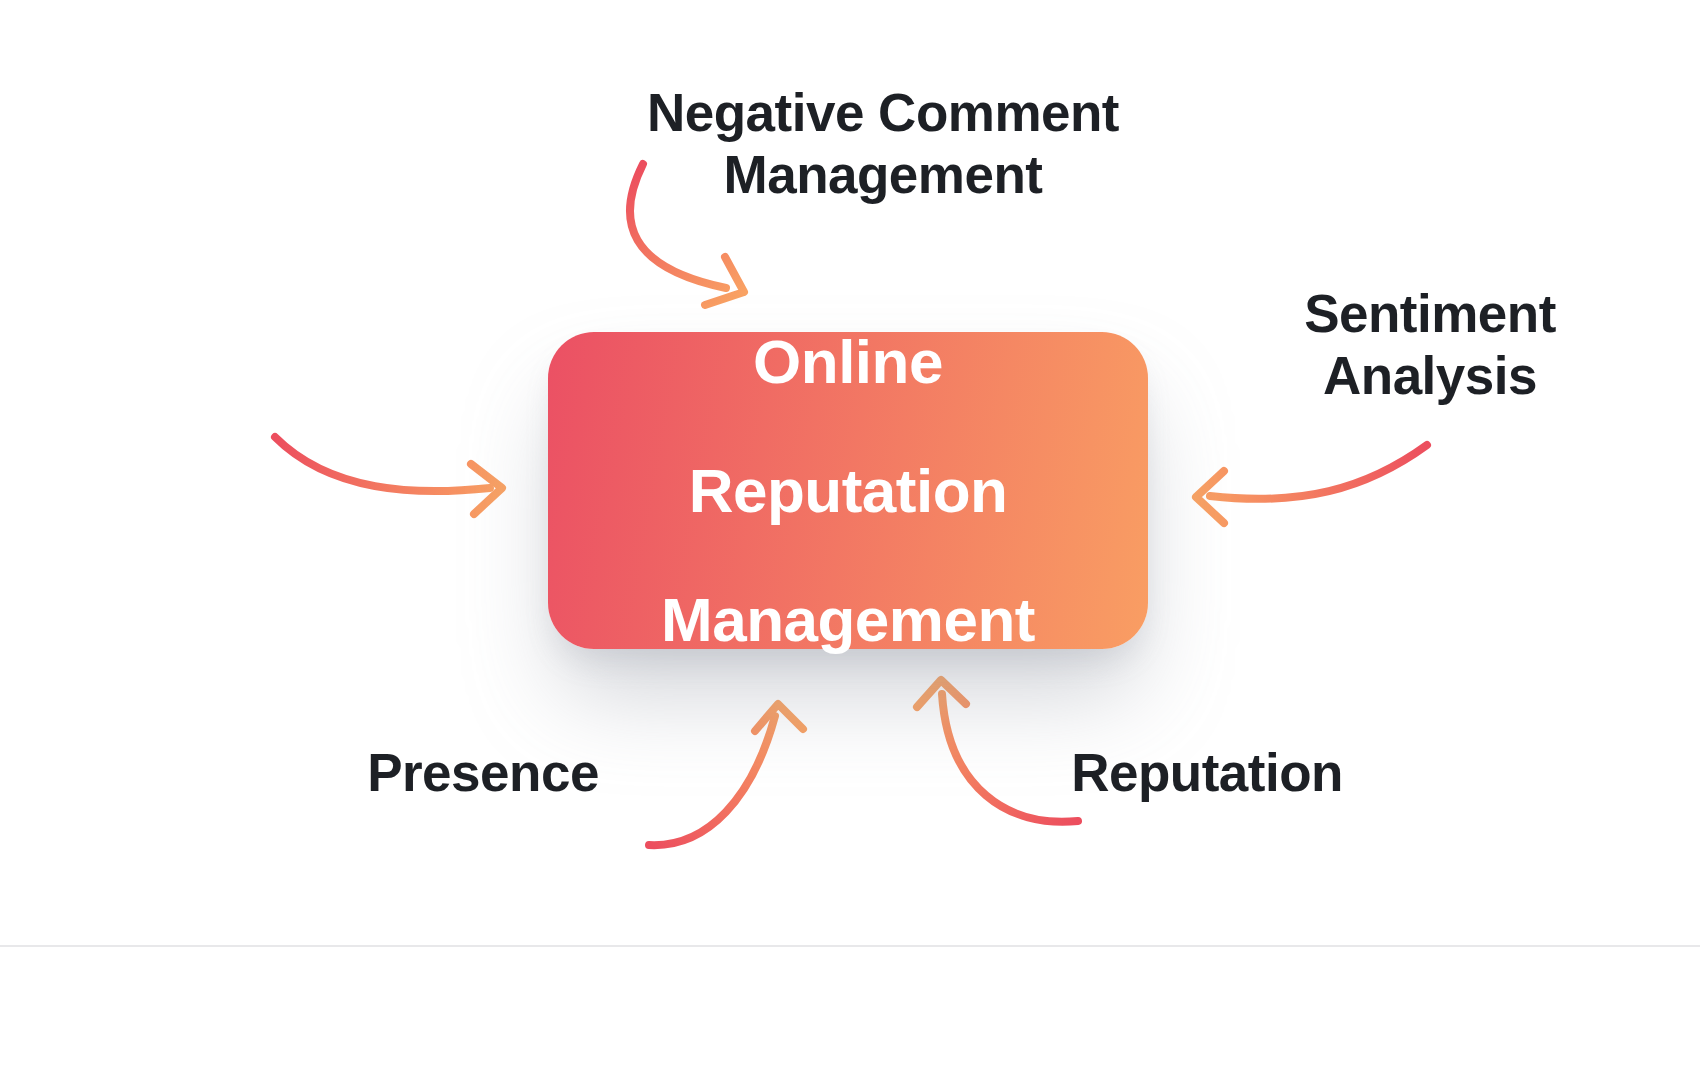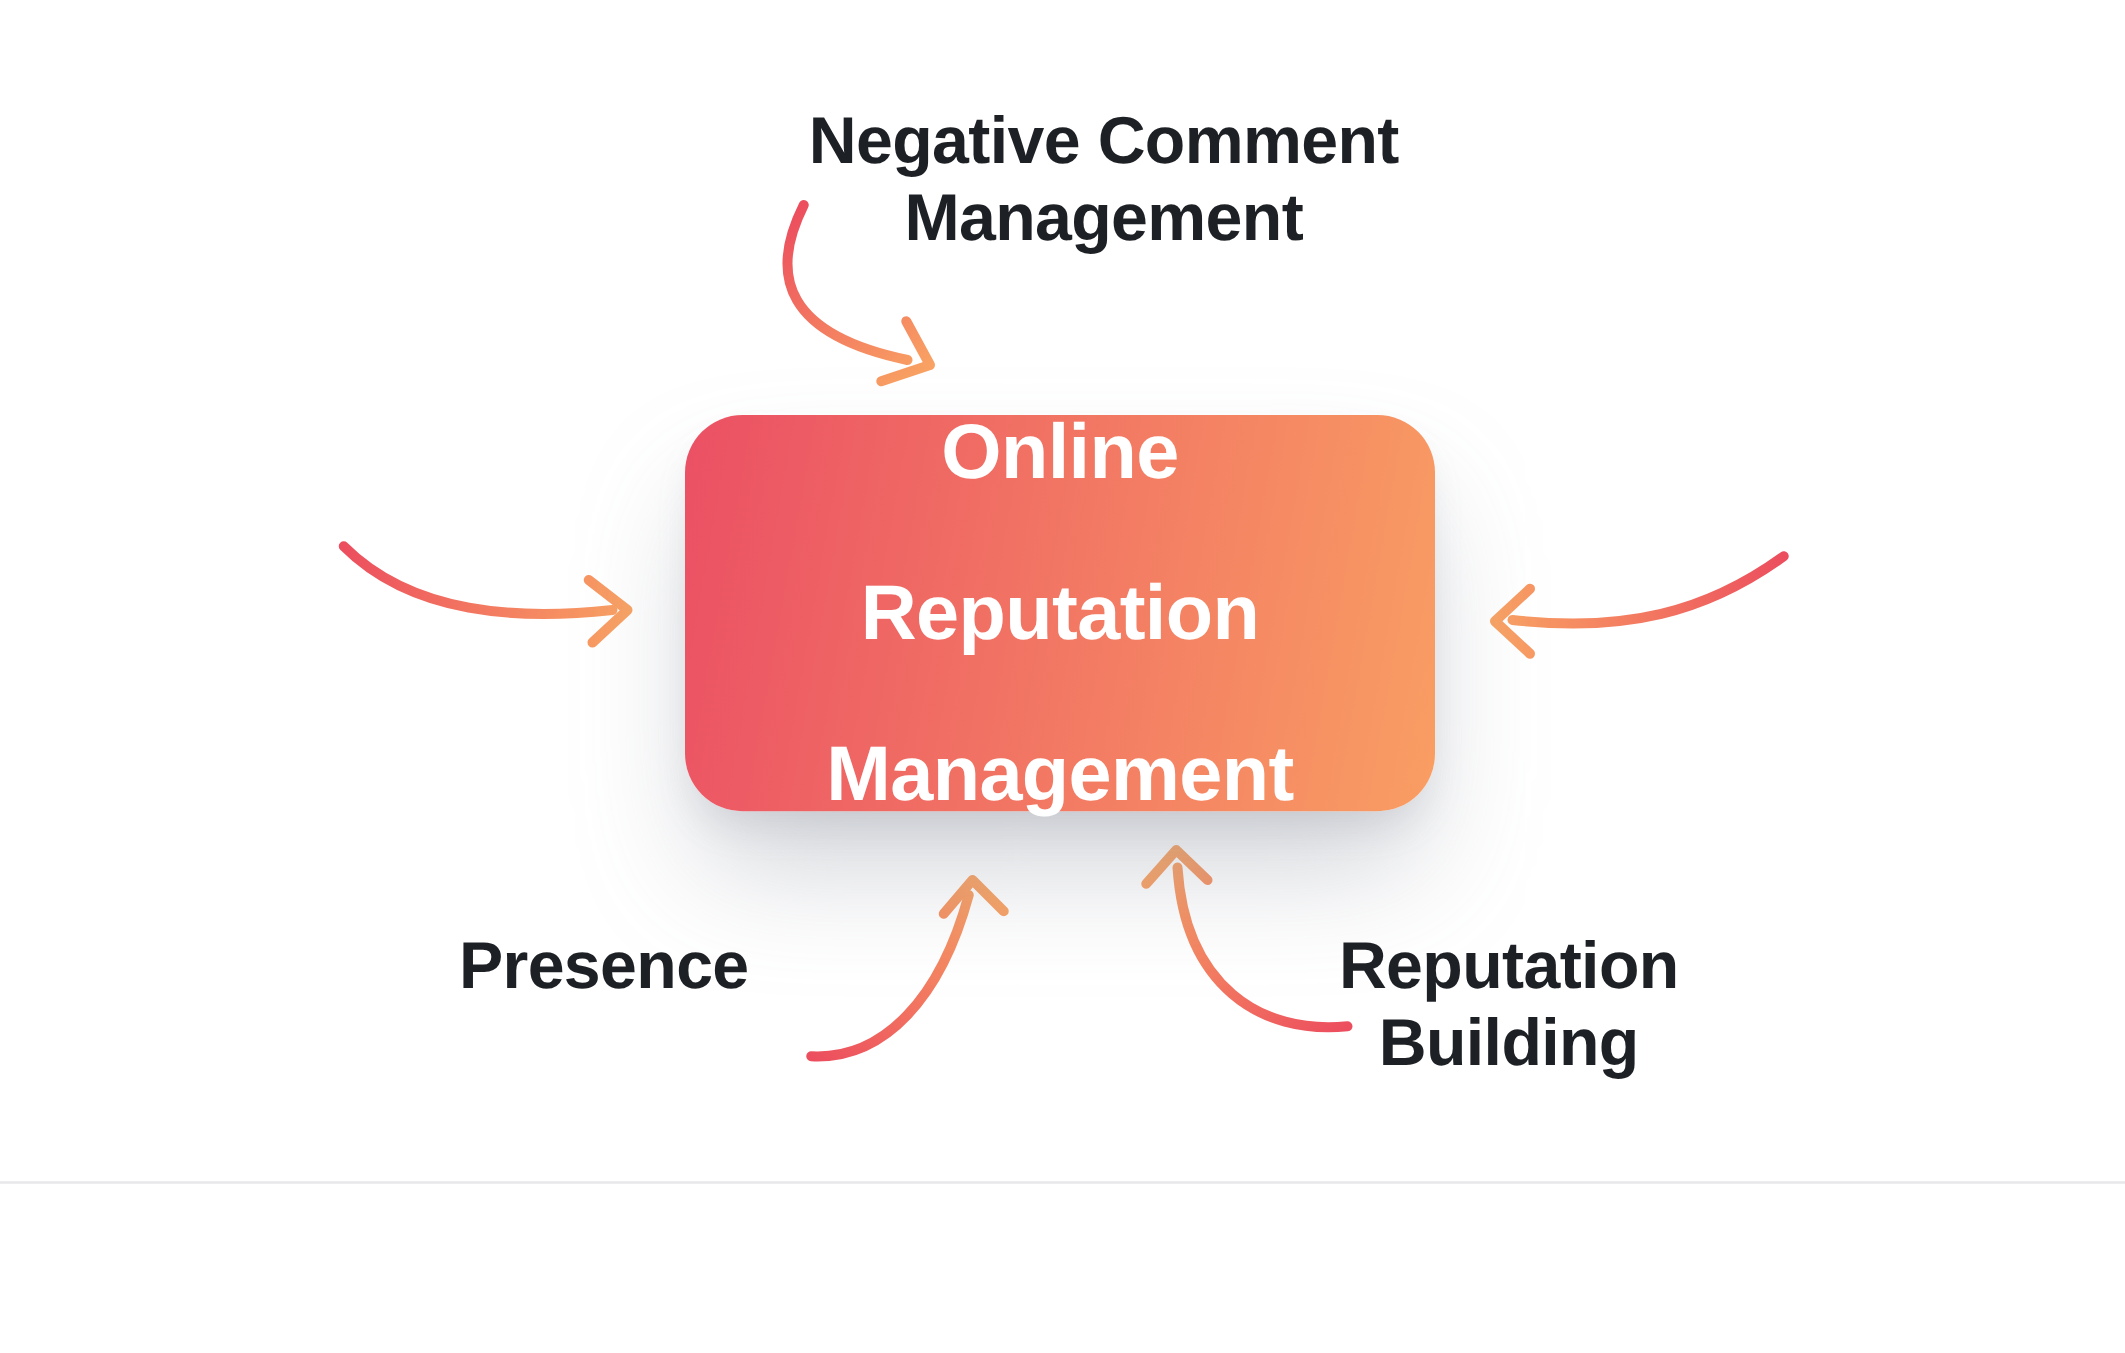--- a/index.html
+++ b/index.html
@@ -110,23 +110,26 @@
     <div class="line">Reputation</div>
     <div class="line">Management</div>
   </div>
 
   <div class="label label-negative">
     <div>Negative Comment</div>
     <div>Management</div>
   </div>
   <div class="label label-brand">
   </div>
+  <div class="label label-sentiment">
+    <div>Sentiment</div>
+    <div>Analysis</div>
+  </div>
   <div class="label label-presence">
     <div>Presence</div>
   </div>
   <div class="label label-building">
     <div>Reputation</div>
-    <div>Building</div>
   </div>
 
   <div class="divider"></div>
 
 </div>
 
 </body></html>

